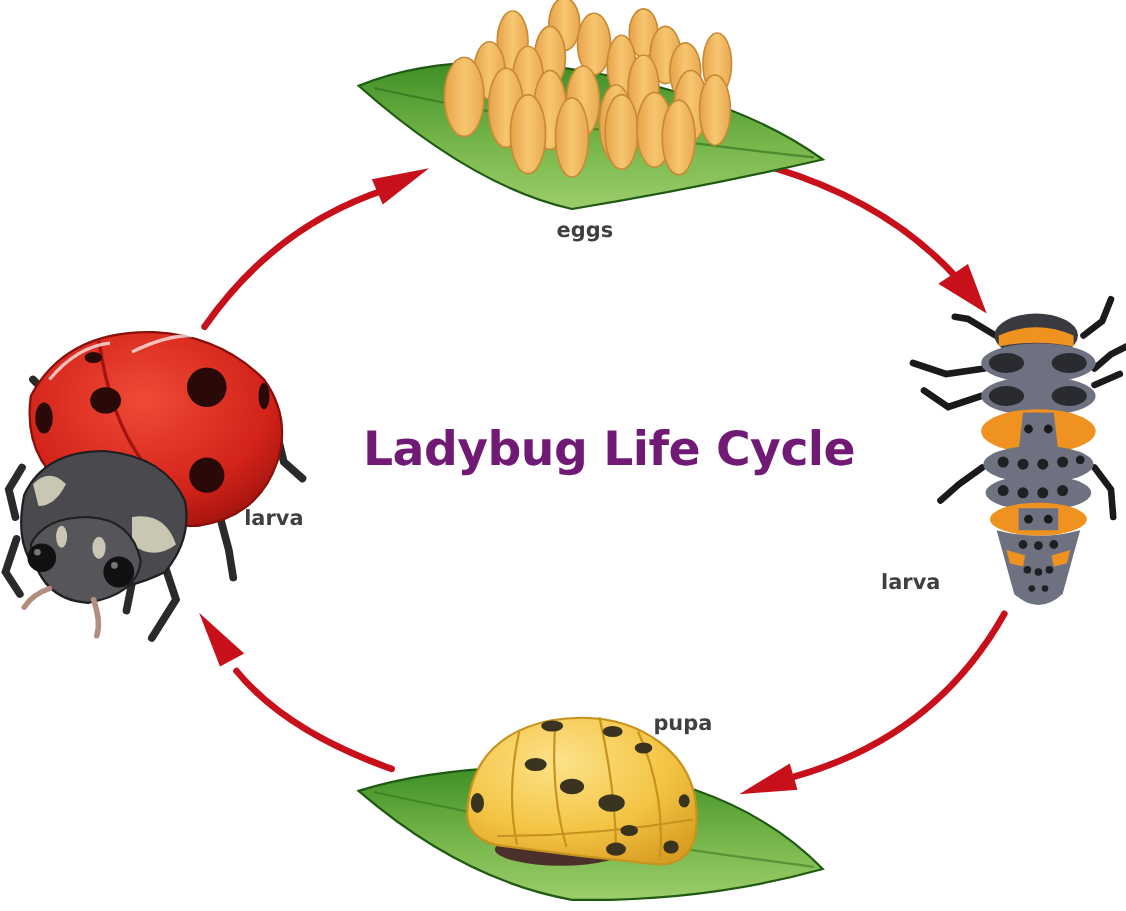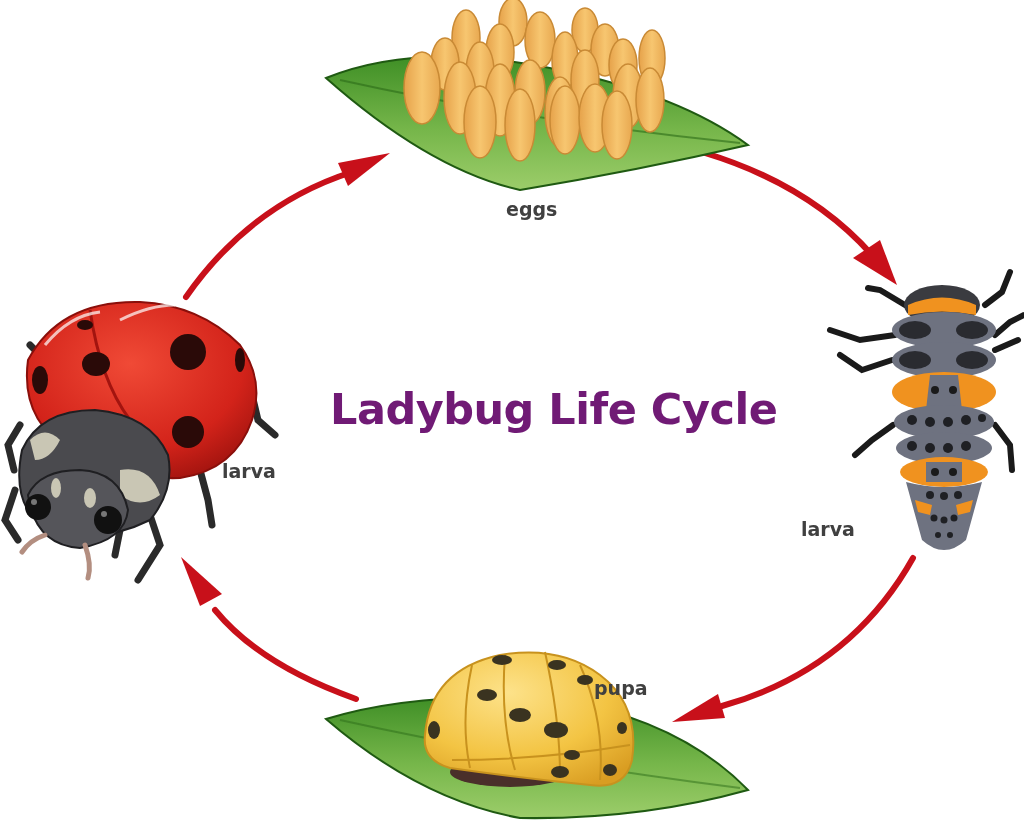--- a/index.html
+++ b/index.html
@@ -206,16 +206,16 @@
       <circle cx="104" cy="514" r="3" fill="#777"></circle>
       <path d="M45 535 Q 30 540 22 552" fill="none" stroke="#b38e80" stroke-width="5" stroke-linecap="round"></path>
       <path d="M85 545 Q 92 565 88 578" fill="none" stroke="#b38e80" stroke-width="5" stroke-linecap="round"></path>
     </g>
   </svg>
 
   <div class="title">Ladybug Life Cycle</div>
 
   <div class="label" style="left:506px; top:198px;">eggs</div>
   <div class="label" style="left:801px; top:518px;">larva</div>
-  <div class="label" style="left:594px; top:647px;margin-top:30px;">pupa</div>
+  <div class="label" style="left:594px; top:647px;">pupa</div>
   <div class="label" style="left:222px; top:460px;">larva</div>
 
 </div>
 
 </body></html>

